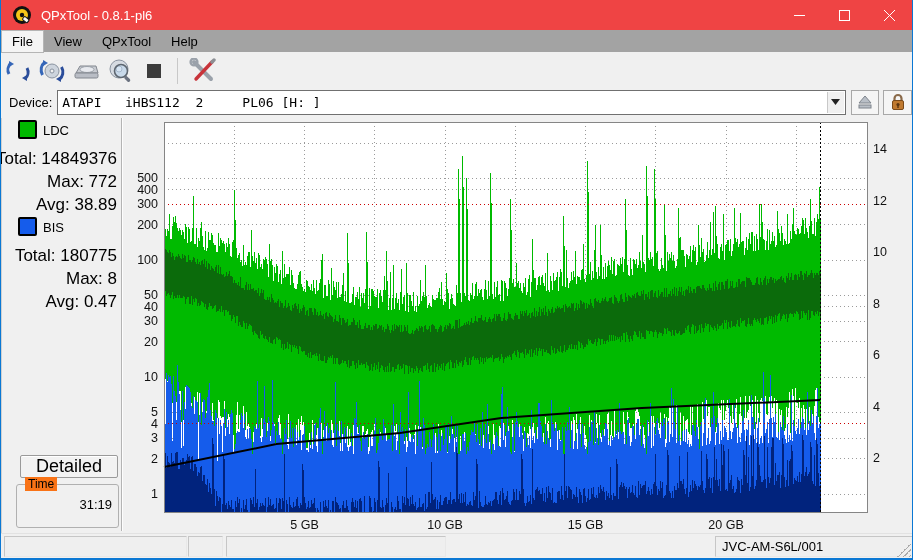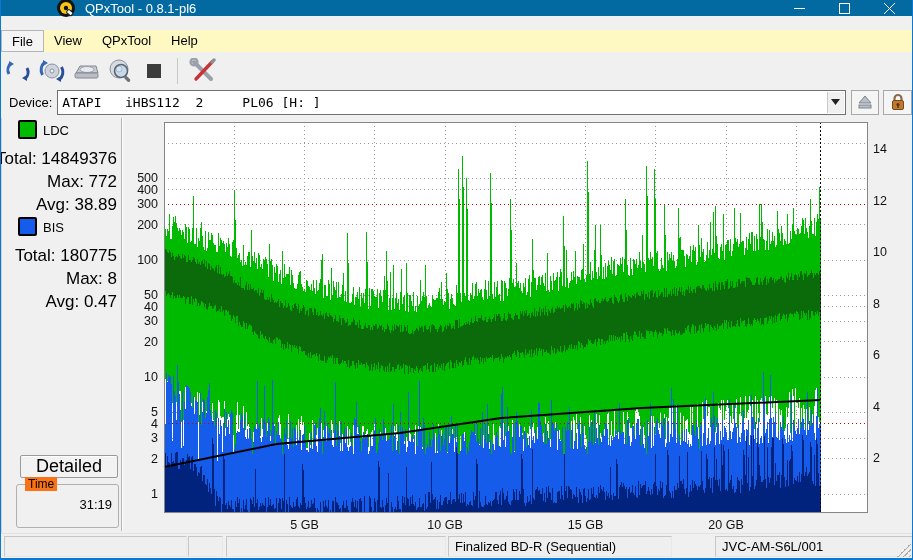--- a/index.html
+++ b/index.html
@@ -3,27 +3,27 @@
 <meta charset="utf-8">
 <style>
   * { margin:0; padding:0; box-sizing:border-box; }
   html,body { width:913px; height:560px; font-family:"Liberation Sans",sans-serif; }
   .window {
     position:relative; width:913px; height:560px; background:#f0f0f0;
     border-left:1px solid #0b78d4; border-right:1px solid #0b78d4; border-bottom:2px solid #0b78d4;
     overflow:hidden;
   }
   
-  .titlebar { position:absolute; left:0; top:0; width:100%; height:16px; background:#0369a1; display:flex; align-items:center;padding-left:44px; }
+  .titlebar { position:absolute; left:0; top:0; width:100%; height:30px; background:#ef4444; display:flex; align-items:center; }
   .app-icon { width:20px; height:20px; margin-left:11px; }
   .title-text { color:#fff; font-size:13px; margin-left:9px; flex:1; }
   .winbtn { width:45px; height:30px; display:flex; align-items:center; justify-content:center; color:#fff; font-size:13px; }
   .winbtn svg { display:block; }
   
-  .menubar { position:absolute; left:0; top:30px; width:100%; height:23px; background:#fef9c3; display:flex; border-bottom:1px solid #f0f0f0; }
+  .menubar { position:absolute; left:0; top:30px; width:100%; height:23px; background:#a3a3a3; display:flex; align-items:center; border-bottom:1px solid #f0f0f0; }
   .menu-item { padding:3px 10px; font-size:13px; color:#000; }
   .menu-item.first { border:1px solid #b5b5b5; background:#f4f4f4; }
   
   .toolbar { position:absolute; left:0; top:53px; width:100%; height:35px; display:flex; align-items:center; }
   .tool { width:34px; height:30px; display:flex; align-items:center; justify-content:center; }
   .tool-sep { width:1px; height:26px; background:#c8c8c8; margin:0 8px 0 6px; }
   
   .devicebar { position:absolute; left:0; top:88px; width:100%; height:28px; display:flex; align-items:center; }
   .device-label { font-size:13px; margin-left:8px; }
   .combo { position:relative; margin-left:5px; width:798px; height:25px; background:#fff; border:1px solid #707070; display:flex; align-items:center; }
@@ -221,17 +221,16 @@
           <text x="584.5" y="529" text-anchor="middle" fill="#111" font-family="&quot;Liberation Sans&quot;,sans-serif" font-size="12.5px">15 GB</text>
           <text x="725" y="529" text-anchor="middle" fill="#111" font-family="&quot;Liberation Sans&quot;,sans-serif" font-size="12.5px">20 GB</text>
         </svg>
     </div>
   </div>
 
   <div class="statusbar">
     <div class="status-panel" style="left:3px;   width:183px;"></div>
     <div class="status-panel" style="left:187px; width:35px;"></div>
     <div class="status-panel" style="left:225px; width:220px;"></div>
-    <div class="status-panel" style="left:447px; width:224px;">Finalized BD-R (Sequential)</div>
     <div class="status-panel" style="left:714px; width:226px;">JVC-AM-S6L/001</div>
     <div class="grip"></div>
   </div>
 </div>
 
 </body></html>

